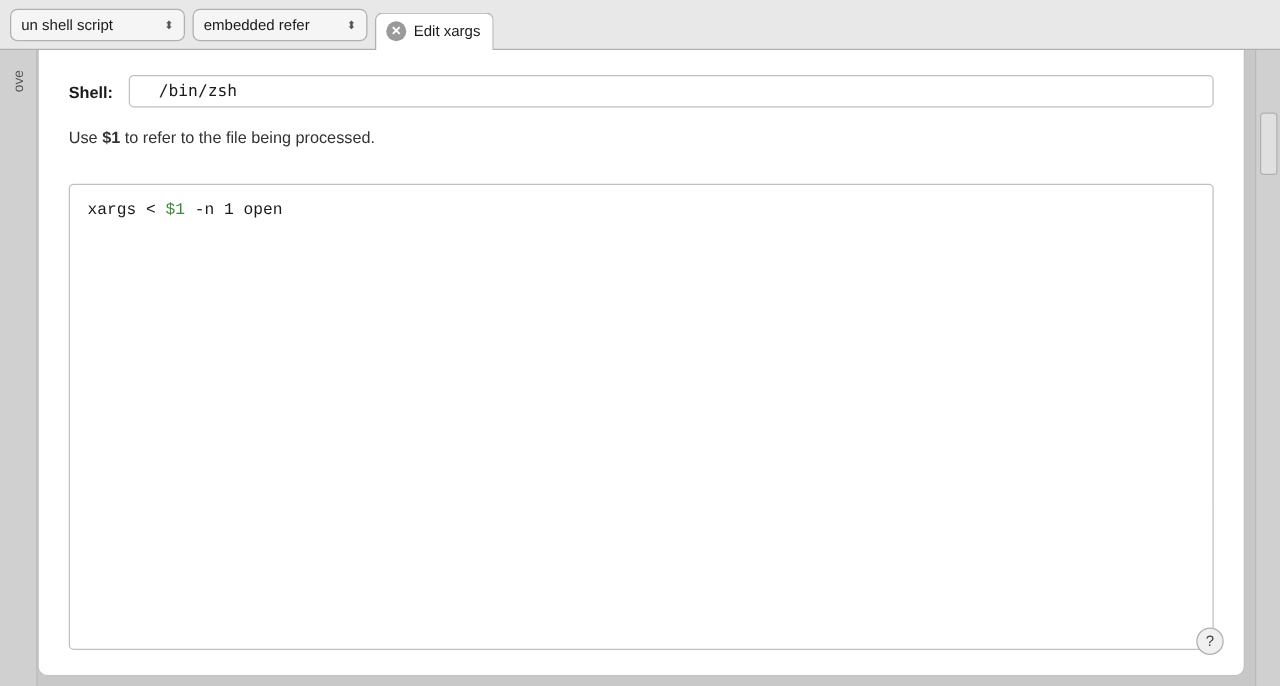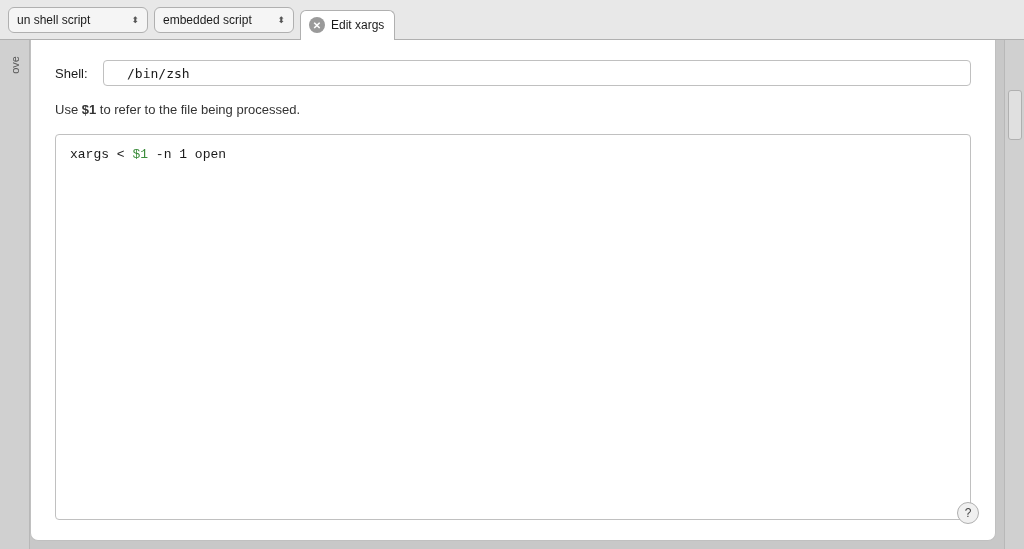--- a/index.html
+++ b/index.html
@@ -126,21 +126,21 @@
 
     
     .shell-row {
       display: flex;
       align-items: center;
       margin-bottom: 14px;
     }
 
     .shell-label {
       font-size: 13px;
-      font-weight: 400;
+      font-weight: 700;
       color: #1a1a1a;
       margin-right: 8px;
       min-width: 40px;
     }
 
     .shell-input {
       flex: 1;
       border: 1px solid #c0c0c0;
       border-radius: 4px;
       padding: 4px 23px;
@@ -149,21 +149,21 @@
       color: #1a1a1a;
       background: #fff;
       outline: none;
       height: 26px;
     }
 
     
     .description {
       font-size: 13px;
       color: #333;
-      margin-bottom: 14px;
+      margin-bottom: 27px;
       line-height: 1.5;
     }
 
     .description strong {
       font-weight: 700;
     }
 
     .script-line {
       font-family: Liberation Mono, monospace;
       font-size: 13px;
@@ -215,21 +215,21 @@
 <body>
 
 <div class="toolbar">
   <div class="toolbar-left">
     <div class="dropdown-btn">
       <span>un shell script</span>
       <span class="chevron">⬍</span>
     </div>
 
     <div class="dropdown-btn">
-      <span>embedded script</span>
+      <span>embedded refer</span>
       <span class="chevron">⬍</span>
     </div>
 
     <div class="tab-active">
       <button class="tab-close">✕</button>
       <span>Edit xargs</span>
     </div>
   </div>
 </div>
 

